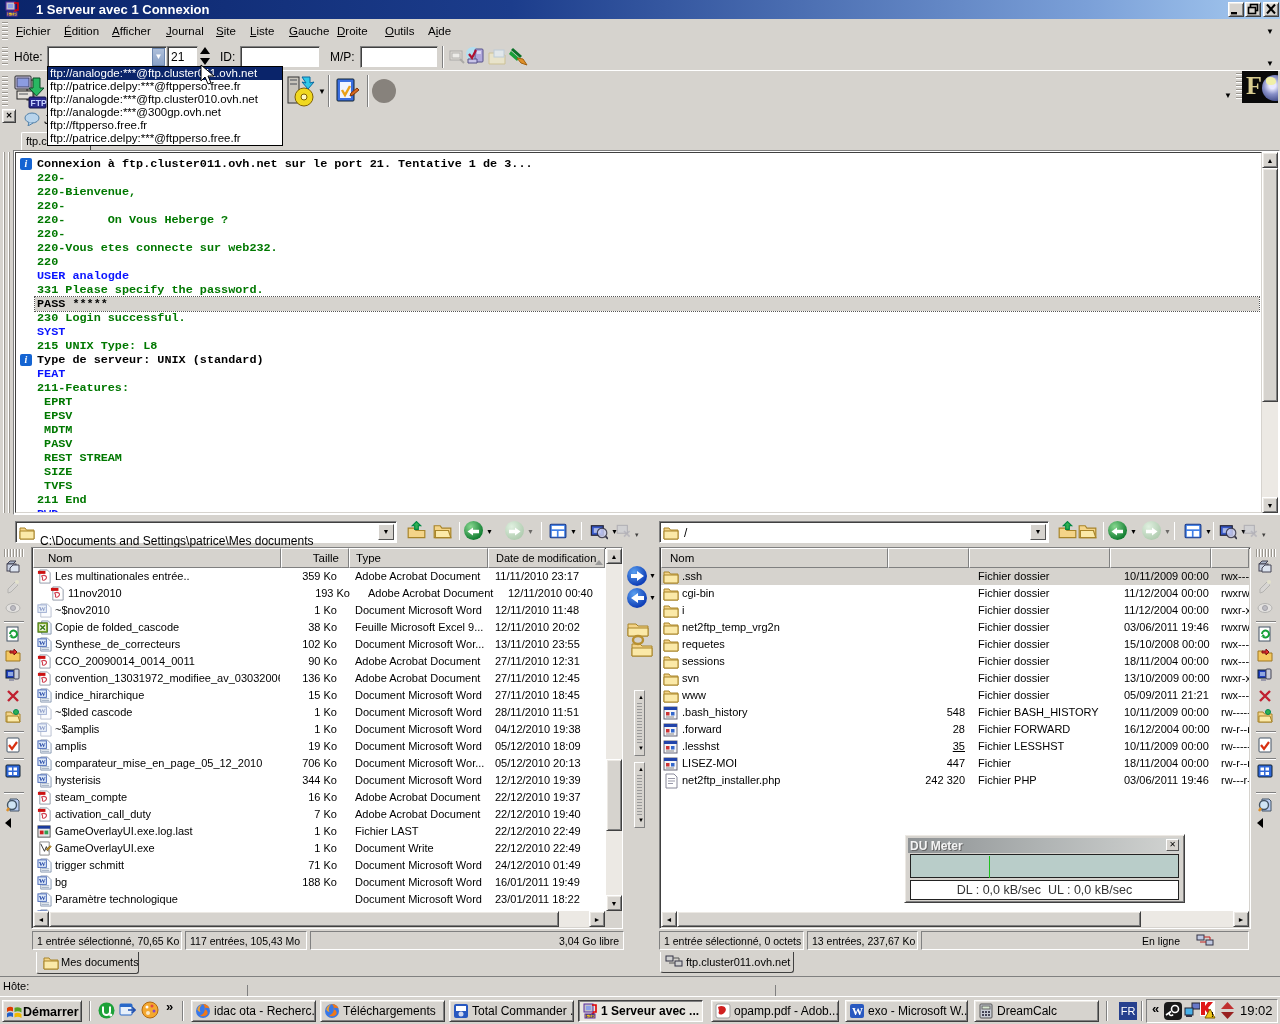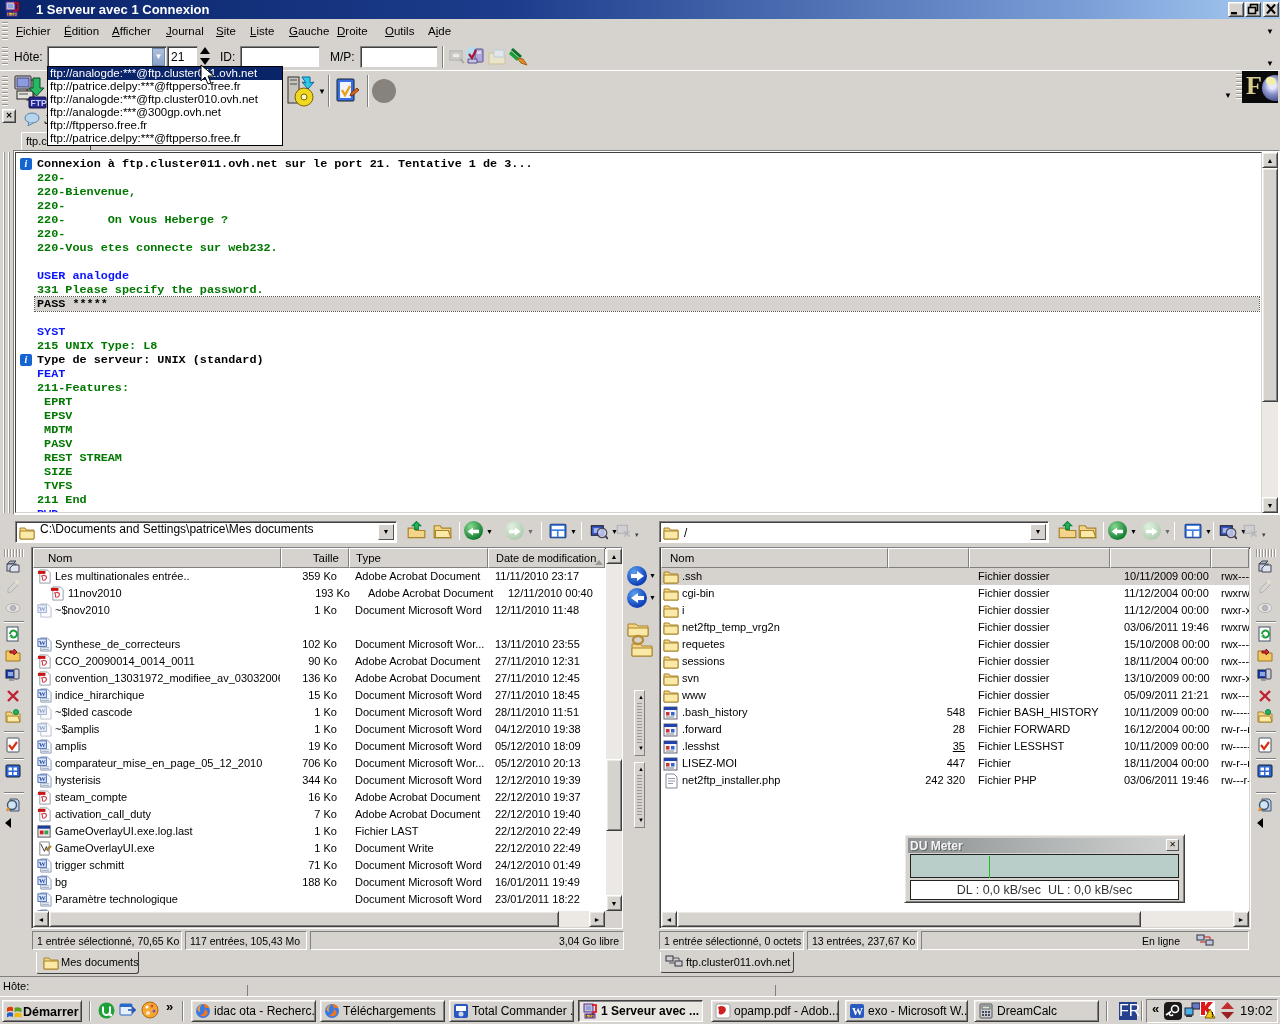--- a/index.html
+++ b/index.html
@@ -182,23 +182,25 @@
 <div class="abs" style="left:8px;top:152px;width:2px;height:361px;border-left:1px solid #fff;border-right:1px solid #9a968f;"></div>
 <div class="abs" id="logbox">
   <div id="loginner">
       <div class="logline lk" style="top:4px;"><span class="infoicon" style="top:1px;">i</span><span style="position:absolute;left:21px;">Connexion à ftp.cluster011.ovh.net sur le port 21. Tentative 1 de 3...</span></div>
 <div class="logline lg" style="top:18px;"><span style="position:absolute;left:21px;">220-</span></div>
 <div class="logline lg" style="top:32px;"><span style="position:absolute;left:21px;">220-Bienvenue,</span></div>
 <div class="logline lg" style="top:46px;"><span style="position:absolute;left:21px;">220-</span></div>
 <div class="logline lg" style="top:60px;"><span style="position:absolute;left:21px;">220-      On Vous Heberge ?</span></div>
 <div class="logline lg" style="top:74px;"><span style="position:absolute;left:21px;">220-</span></div>
 <div class="logline lg" style="top:88px;"><span style="position:absolute;left:21px;">220-Vous etes connecte sur web232.</span></div>
+<div class="logline lg" style="top:102px;"><span style="position:absolute;left:21px;">220</span></div>
 <div class="logline lb" style="top:116px;"><span style="position:absolute;left:21px;">USER analogde</span></div>
 <div class="logline lg" style="top:130px;"><span style="position:absolute;left:21px;">331 Please specify the password.</span></div>
 <div class="logline lk" style="top:144px;"><span style="position:absolute;left:19px;right:2px;top:0;height:14px;background:#d6d3ce;outline:1px dotted #555;"></span><span style="position:absolute;left:21px;">PASS *****</span></div>
+<div class="logline lg" style="top:158px;"><span style="position:absolute;left:21px;">230 Login successful.</span></div>
 <div class="logline lb" style="top:172px;"><span style="position:absolute;left:21px;">SYST</span></div>
 <div class="logline lg" style="top:186px;"><span style="position:absolute;left:21px;">215 UNIX Type: L8</span></div>
 <div class="logline lk" style="top:200px;"><span class="infoicon" style="top:1px;">i</span><span style="position:absolute;left:21px;">Type de serveur: UNIX (standard)</span></div>
 <div class="logline lb" style="top:214px;"><span style="position:absolute;left:21px;">FEAT</span></div>
 <div class="logline lg" style="top:228px;"><span style="position:absolute;left:21px;">211-Features:</span></div>
 <div class="logline lg" style="top:242px;"><span style="position:absolute;left:21px;"> EPRT</span></div>
 <div class="logline lg" style="top:256px;"><span style="position:absolute;left:21px;"> EPSV</span></div>
 <div class="logline lg" style="top:270px;"><span style="position:absolute;left:21px;"> MDTM</span></div>
 <div class="logline lg" style="top:284px;"><span style="position:absolute;left:21px;"> PASV</span></div>
 <div class="logline lg" style="top:298px;"><span style="position:absolute;left:21px;"> REST STREAM</span></div>
@@ -369,21 +371,21 @@
 <div class="abs" style="left:634px;top:762px;width:11px;height:66px;background:#d6d3ce;border:1px solid;border-color:#fff #808080 #808080 #fff;">
 <div class="abs" style="left:3px;top:3px;font-size:6px;color:#000;">▲</div>
 <div class="abs" style="left:2px;top:12px;width:5px;height:40px;background:repeating-linear-gradient(180deg,#999 0 1px,transparent 1px 3px);"></div>
 <div class="abs" style="left:3px;top:54px;font-size:6px;color:#000;">▼</div>
   </div>
 <div class="abs pathbar-combo" style="left:15px;top:521px;width:382px;">
     <svg class="abs" style="left:3px;top:3px;" width="16" height="16" viewBox="0 0 16 16">
       <path d="M1 3 h5 l1.5 2 h7.5 v9 h-14 z" fill="#f4d488" stroke="#a88428"></path>
       <path d="M1 6 h14 v8 h-14 z" fill="#fbe9a8" stroke="#a88428"></path>
     </svg>
-    <span class="abs" style="left:24px;top:0;font-size:12px;white-space:nowrap;">C:\Documents and Settings\patrice\Mes documents</span>
+    <span class="abs" style="left:24px;top:12px;font-size:12px;white-space:nowrap;">C:\Documents and Settings\patrice\Mes documents</span>
     <div class="abs" style="right:2px;top:2px;width:16px;height:16px;background:#d6d3ce;border:1px solid;border-color:#fff #555 #555 #fff;text-align:center;line-height:14px;font-size:7px;">▼</div>
   </div>
 <svg class="abs" style="left:407px;top:521px;width:19px;height:19px" width="19" height="19" viewBox="0 0 16 16">
     <path d="M1 6 h5 l1.5 2 h7.5 v6 h-14 z" fill="#f4d488" stroke="#a88428"></path>
     <path d="M8 0.5 l3.5 3.5 h-2 v3 h-3 v-3 h-2 z" fill="#30b050" stroke="#084"></path>
   </svg>
 <svg class="abs" style="left:433px;top:521px;width:19px;height:19px" width="19" height="19" viewBox="0 0 16 16">
     <path d="M1 4 h5 l1.5 2 h7.5 v8 h-14 z" fill="#f4d488" stroke="#a88428"></path>
     <path d="M2 8 h11 l2 6 h-13 z" fill="#fbe9a8" stroke="#a88428"></path>
   </svg>
@@ -505,20 +507,34 @@
         <svg class="abs" style="left:0px;top:0px;width:15px;height:15px" width="15" height="15" viewBox="0 0 16 16">
           <path d="M4 1 h7 l4 4 v10 h-11 z" fill="#fbfcfe" stroke="#b8c0d0"></path>
           <rect x="1" y="2" width="9" height="8" fill="#eaf0f8" stroke="#9cacd0"></rect>
           <text x="1.8" y="9" font-size="7.5" font-weight="bold" fill="#8c9cc8" font-family="serif">W</text>
         </svg>
       </span>
 <span class="cell" style="left:22px;width:225px;">~$nov2010</span>
 <span class="cell" style="left:248px;width:56px;text-align:right;">1 Ko</span>
 <span class="cell" style="left:322px;width:134px;">Document Microsoft Word</span>
 <span class="cell" style="left:462px;width:110px;">12/11/2010 11:48</span>
+</div>
+<div class="row" style="left:0;top:51px;width:572px;">
+<span class="cell" style="left:4px;width:18px;top:1px;">
+        <svg class="abs" style="left:0px;top:0px;width:15px;height:15px" width="15" height="15" viewBox="0 0 16 16">
+          <path d="M5 1 h7 l3 3 v11 h-10 z" fill="#eef4fc" stroke="#8898b0"></path>
+          <rect x="1" y="3" width="10" height="10" fill="#8fb832" stroke="#3a6a10"></rect>
+          <rect x="2.5" y="4.5" width="7" height="7" fill="#f4f8f0"></rect>
+          <path d="M3.5 5.5 l5 5 M8.5 5.5 l-5 5" stroke="#3a7a18" stroke-width="1.6"></path>
+        </svg>
+      </span>
+<span class="cell" style="left:22px;width:225px;">Copie de folded_cascode</span>
+<span class="cell" style="left:248px;width:56px;text-align:right;">38 Ko</span>
+<span class="cell" style="left:322px;width:134px;">Feuille Microsoft Excel 9...</span>
+<span class="cell" style="left:462px;width:110px;">12/11/2010 20:02</span>
 </div>
 <div class="row" style="left:0;top:68px;width:572px;">
 <span class="cell" style="left:4px;width:18px;top:1px;">
         <svg class="abs" style="left:0px;top:0px;width:15px;height:15px" width="15" height="15" viewBox="0 0 16 16">
           <path d="M4 1 h7 l4 4 v10 h-11 z" fill="#f6f9fd" stroke="#8898b0"></path>
           <rect x="1" y="2" width="9" height="8" fill="#dce8f8" stroke="#4868b8"></rect>
           <text x="1.8" y="9" font-size="7.5" font-weight="bold" fill="#2b4da8" font-family="serif">W</text>
           <rect x="5" y="11" width="8" height="1" fill="#9aaabd"></rect>
           <rect x="5" y="13" width="8" height="1" fill="#9aaabd"></rect>
         </svg>
@@ -1079,21 +1095,21 @@
         <rect x="4" y="3" width="8" height="3" fill="#d8e8d0" stroke="#666"></rect>
         <rect x="4" y="8" width="2" height="2" fill="#445"></rect>
         <rect x="7" y="8" width="2" height="2" fill="#445"></rect>
         <rect x="10" y="8" width="2" height="2" fill="#445"></rect>
         <rect x="4" y="11" width="2" height="2" fill="#445"></rect>
         <rect x="7" y="11" width="2" height="2" fill="#445"></rect>
         <rect x="10" y="11" width="2" height="2" fill="#445"></rect>
       </svg>DreamCalc</div>
 <div class="abs" style="left:1106px;top:4px;width:1px;height:20px;background:#808080;"></div>
     <div class="abs" style="left:1107px;top:4px;width:1px;height:20px;background:#fff;"></div>
-<div class="abs" style="left:1119px;top:5px;width:18px;height:18px;background:#26408e;color:#fff;font-size:16px;text-align:center;line-height:18px;">FR</div>
+<div class="abs" style="left:1119px;top:5px;width:18px;height:18px;background:#26408e;color:#fff;font-size:11px;text-align:center;line-height:18px;">FR</div>
 <div class="abs" style="left:1141px;top:4px;width:1px;height:20px;background:#808080;"></div>
     <div class="abs" style="left:1142px;top:4px;width:1px;height:20px;background:#fff;"></div>
 <div class="abs" style="left:1146px;top:2px;width:132px;height:24px;border:1px solid;border-color:#808080 #fff #fff #808080;"></div>
 <span class="abs" style="left:1152px;top:4px;font-weight:bold;font-size:13px;">«</span>
 <svg class="abs" style="left:1164px;top:5px" width="18" height="18" viewBox="0 0 18 18">
       <rect x="0" y="0" width="18" height="18" rx="4" fill="#1a1a1a"></rect>
       <circle cx="11" cy="7" r="3.5" fill="none" stroke="#fff" stroke-width="1.6"></circle>
       <path d="M2 13 l5 -3.5 M7 9.5 a2 2 0 1 0 2 3" stroke="#fff" stroke-width="1.6" fill="none"></path>
     </svg>
 <svg class="abs" style="left:1184px;top:5px" width="17" height="17" viewBox="0 0 17 17">

